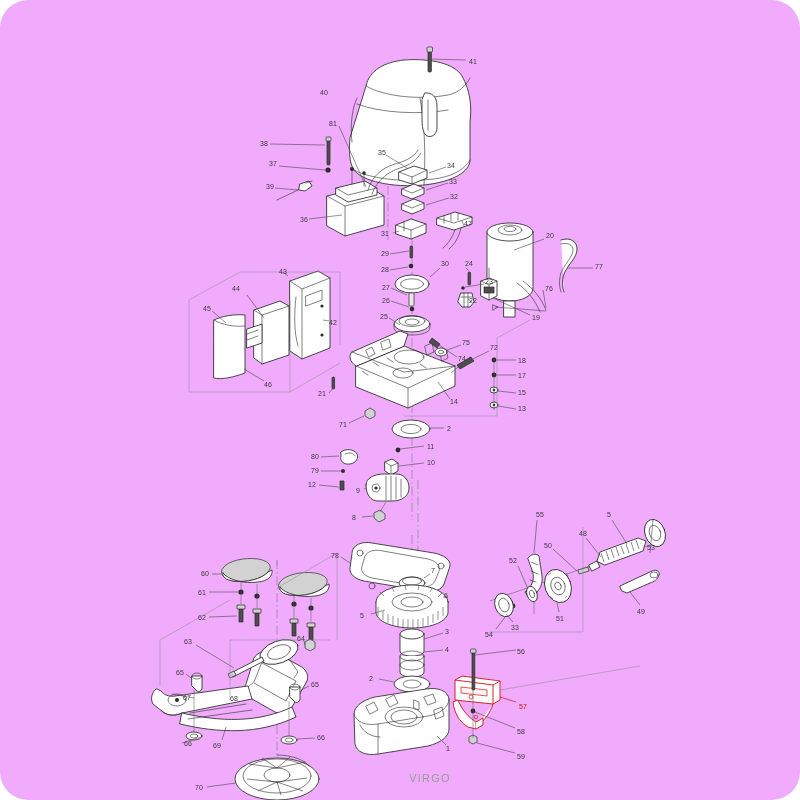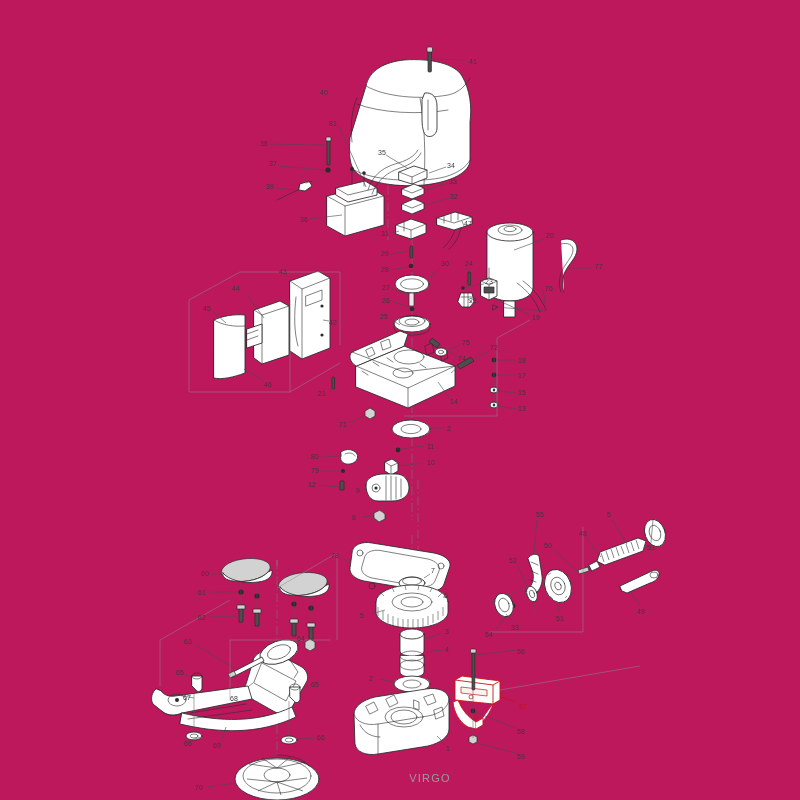--- a/index.html
+++ b/index.html
@@ -1,19 +1,19 @@
 <!DOCTYPE html>
 <html><head>
 <meta charset="utf-8">
 <title>Exploded Parts Diagram</title>
 <style>
   html,body{margin:0;padding:0;background:#ffffff;}
   body{width:800px;height:800px;overflow:hidden;
        font-family:"Liberation Sans",sans-serif;}
-  #stage{position:relative;width:800px;height:800px;background:#be185d;}
+  #stage{position:relative;width:800px;height:800px;background:#f0abfc;border-radius:28px;}
   svg{display:block;}
   .lbl{font-family:"Liberation Sans",sans-serif;font-size:7px;fill:#3a3a3a;}
   .lbl-red{font-family:"Liberation Sans",sans-serif;font-size:7px;fill:#cc1111;}
   .wm{font-family:"Liberation Sans",sans-serif;font-size:11px;fill:#9a9a9a;letter-spacing:1.2px;}
   .ln{stroke:#4a4a4a;stroke-width:.6;fill:none;}
   .ln-red{stroke:#cc1111;stroke-width:.7;fill:none;}
   .pt{fill:#2b2b2b;}
   .out{stroke:#2b2b2b;stroke-width:.85;fill:#ffffff;stroke-linejoin:round;stroke-linecap:round;}
   .out2{stroke:#2b2b2b;stroke-width:.6;fill:none;stroke-linecap:round;}
   .fillg{stroke:#2b2b2b;stroke-width:.7;fill:#e8e8e8;}

